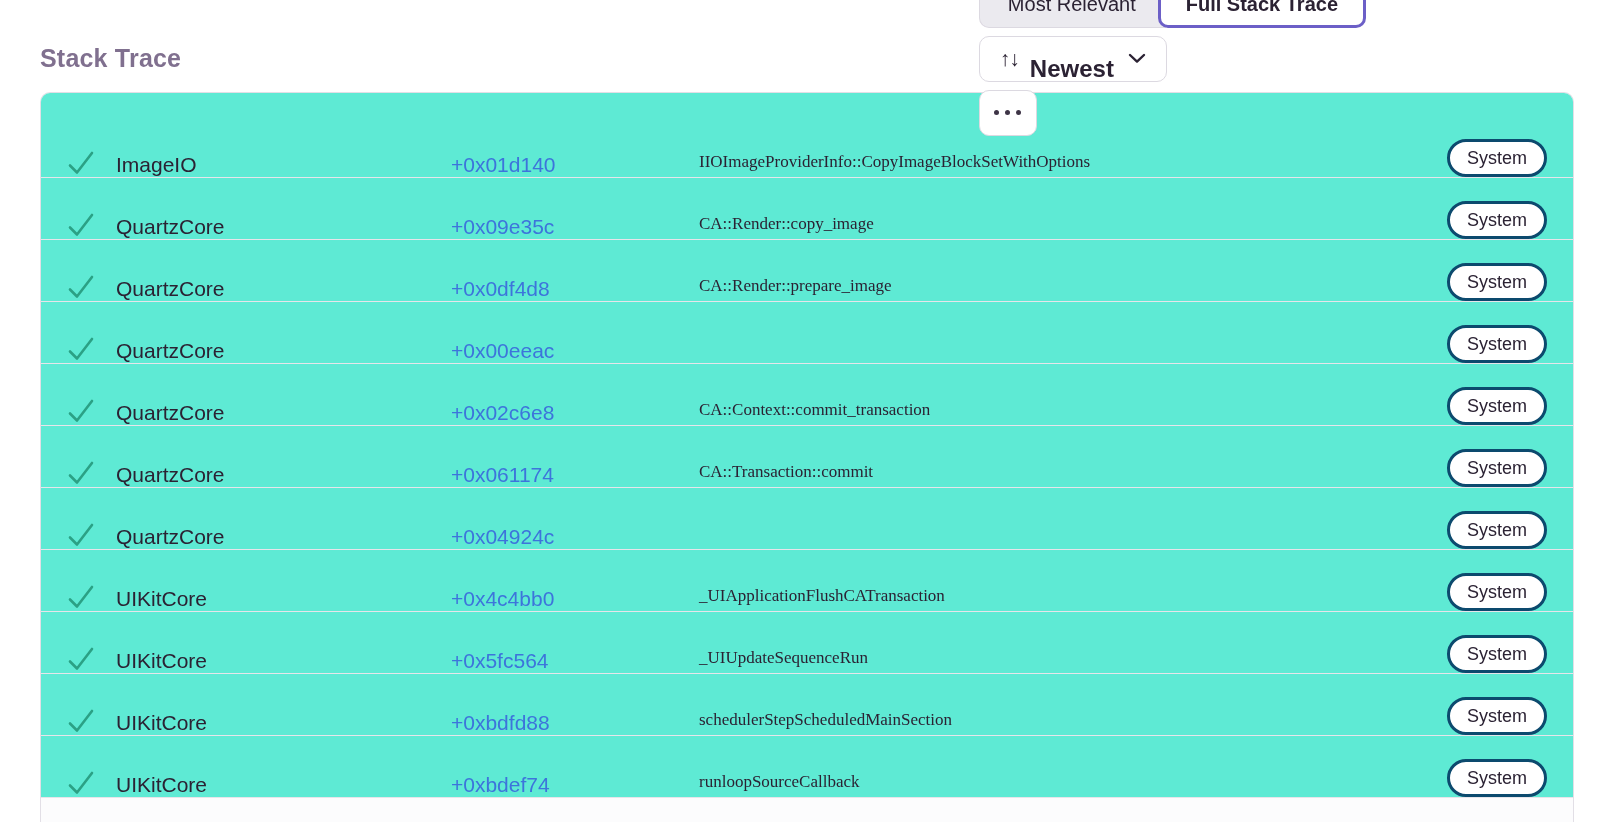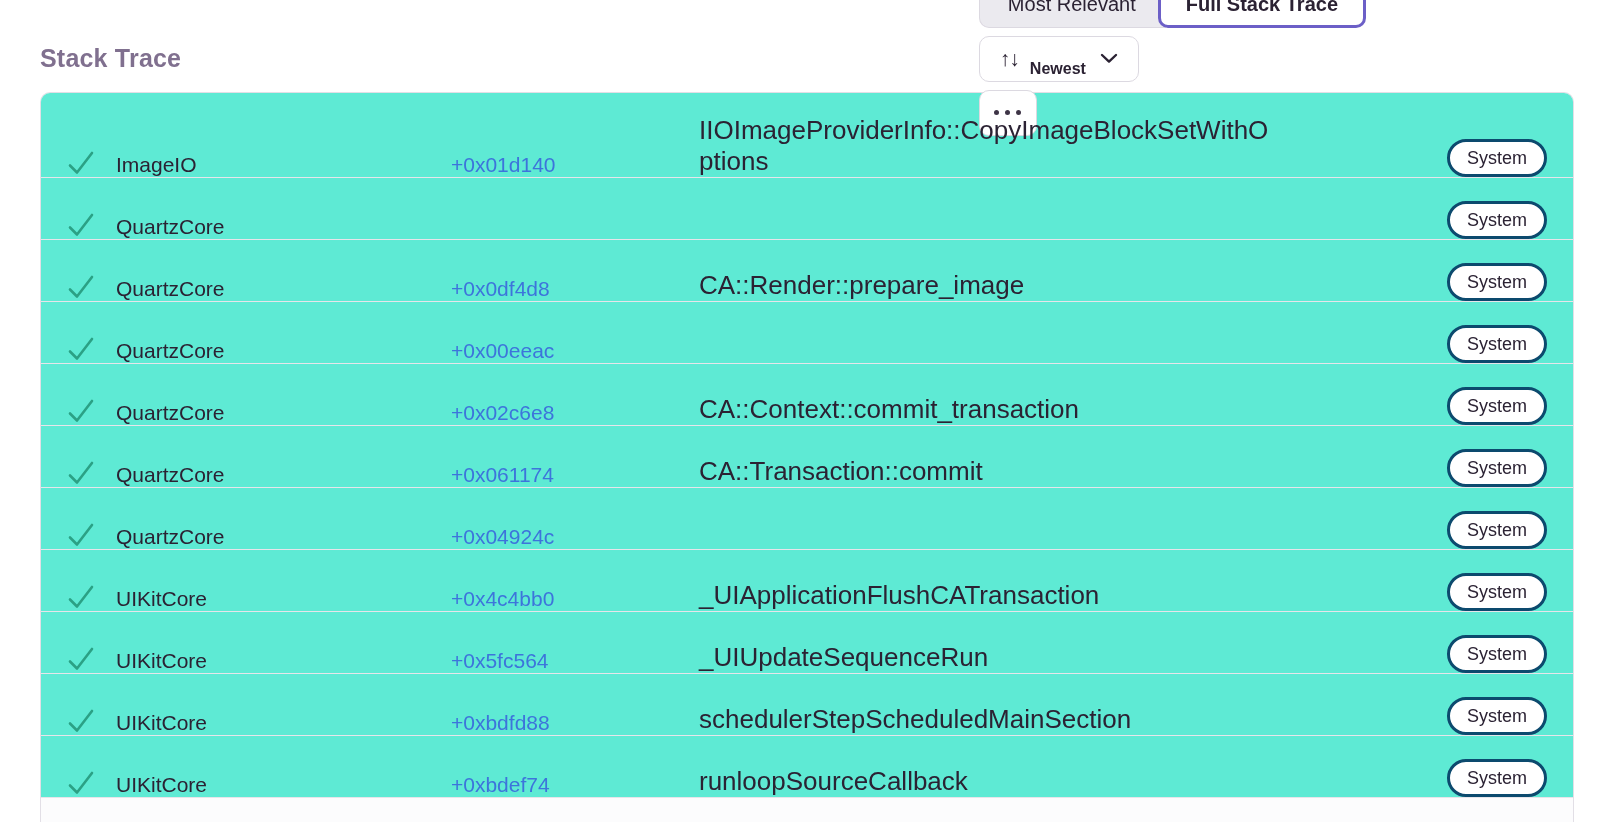--- a/index.html
+++ b/index.html
@@ -67,21 +67,21 @@
     font-family: "Liberation Sans", sans-serif;
     color: #2B2233;
   }
   .sort-btn { padding: 0 20px; gap: 11px; }
   .sort-glyph {
     font-size: 21px;
     font-weight: 700;
     letter-spacing: -1px;
     line-height: 1;
   }
-  .sort-label { font-size: 16px; font-weight: 700; margin-top: 20px; }
+  .sort-label { font-size: 24px; font-weight: 700; margin-top: 20px; }
   .chev { margin-left: 3px; display: block; }
 
   .more-btn { width: 58px; justify-content: center; gap: 6px; }
   .dot { width: 5px; height: 5px; border-radius: 50%; background: #3E3446; }
 
   
   .trace-table {
     margin: 0 40px 0 40px;
     width: 1534px;
     border: 1px solid #E2DFE6;
@@ -111,22 +111,22 @@
     flex: none;
     font-size: 21px;
     color: #3D74DB;
     text-decoration: none;
     cursor: pointer;
     margin-left: 30px;
   }
   .function {
     width: 578px;
     flex: none;
-    font-family: Liberation Sans, sans-serif;
-    font-size: 26px;
+    font-family: Liberation Serif, serif;
+    font-size: 17px;
     line-height: 31px;
     color: #2B2233;
     word-break: break-all;
   }
   .badge {
     margin-left: auto;
     height: 38px;
     display: flex;
     align-items: center;
     padding: 0 17px;
@@ -182,20 +182,22 @@
     <span class="function">IIOImageProviderInfo::CopyImageBlockSetWithOptions</span>
     <span class="badge">System</span>
   </div>
       <div class="trace-row">
     <span class="check">
       <svg width="30" height="28" viewBox="0 0 30 28">
         <path d="M4 16.5 L11 23.5 L26 4" fill="none" stroke="#2BA185" stroke-width="2.6" stroke-linecap="round" stroke-linejoin="round"></path>
       </svg>
     </span>
     <span class="module">QuartzCore</span>
+    <a class="address">+0x09e35c</a>
+    <span class="function">CA::Render::copy_image</span>
     <span class="badge">System</span>
   </div>
       <div class="trace-row">
     <span class="check">
       <svg width="30" height="28" viewBox="0 0 30 28">
         <path d="M4 16.5 L11 23.5 L26 4" fill="none" stroke="#2BA185" stroke-width="2.6" stroke-linecap="round" stroke-linejoin="round"></path>
       </svg>
     </span>
     <span class="module">QuartzCore</span>
     <a class="address">+0x0df4d8</a>

